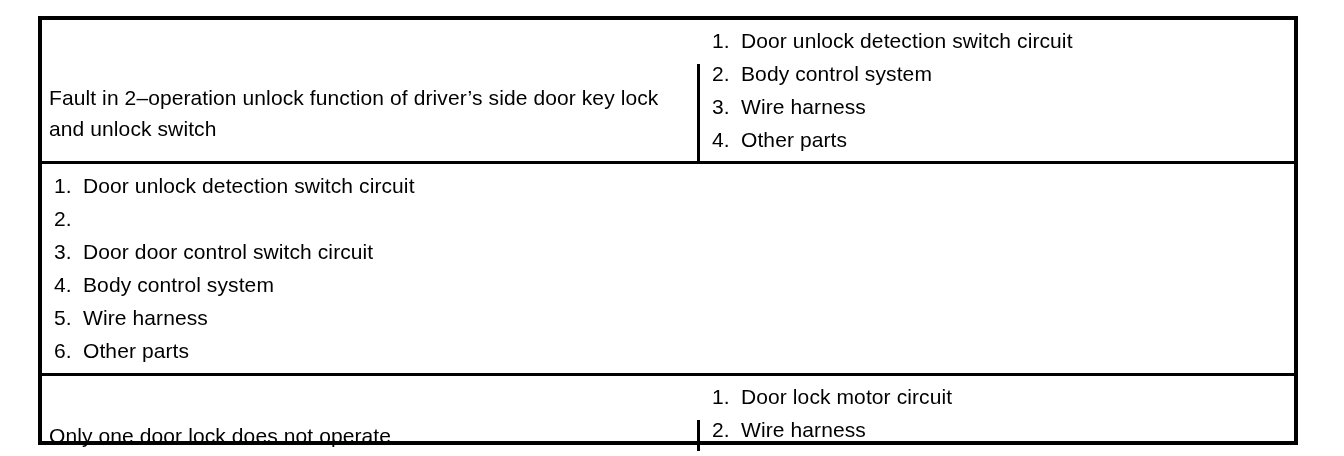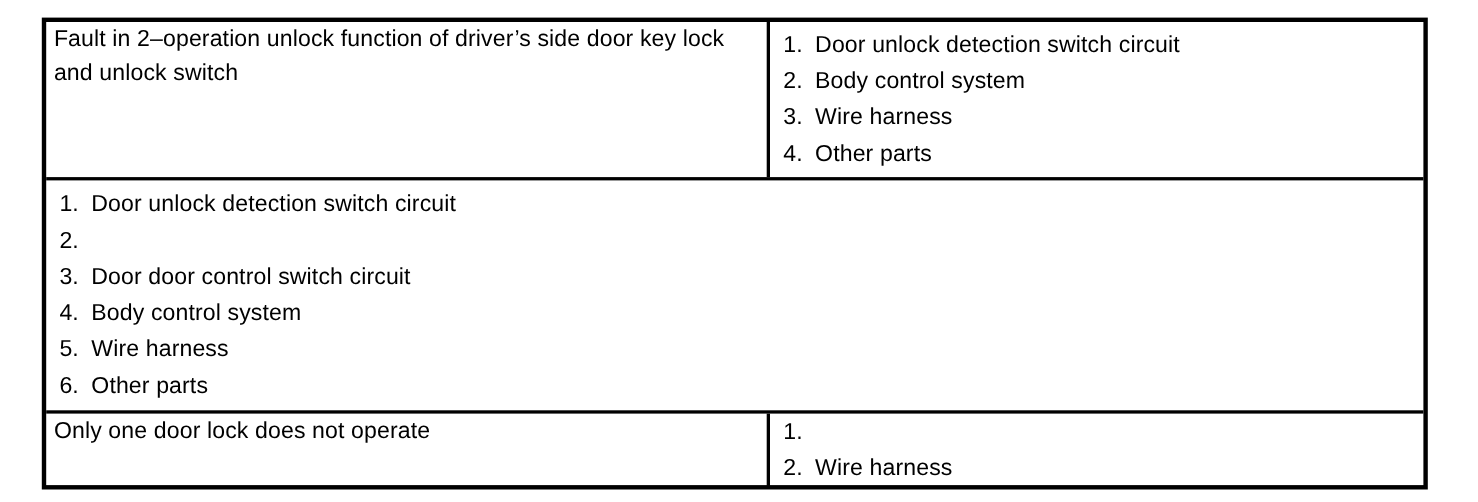--- a/index.html
+++ b/index.html
@@ -26,21 +26,23 @@
   }
   .trow {
     display: grid;
     grid-template-columns: 658px 1fr;
   }
   .trow + .trow { border-top: 3px solid #000000; }
   .cell { overflow: hidden; }
   .symptom-cell {
     border-right: 3px solid #000000;
     display: flex;
+    align-items: center;
     padding: 0 14px 0 7px;
+    margin-top: 44px;
   }
   .symptom-text {
     font-size: 21px;
     line-height: 31px;
     letter-spacing: 0.1px;
   }
   .causes-cell {
     display: flex;
     flex-direction: column;
     justify-content: center;
@@ -118,20 +120,21 @@
       </div>
     </div>
 
     <div class="trow">
       <div class="cell symptom-cell">
         <div class="symptom-text">Only one door lock does not operate</div>
       </div>
       <div class="cell causes-cell">
         <div class="cause">
           <span class="num">1.</span>
+          <span class="txt">Door lock motor circuit</span>
         </div>
         <div class="cause">
           <span class="num">2.</span>
           <span class="txt">Wire harness</span>
         </div>
       </div>
     </div>
 
   </div>
 </div>

